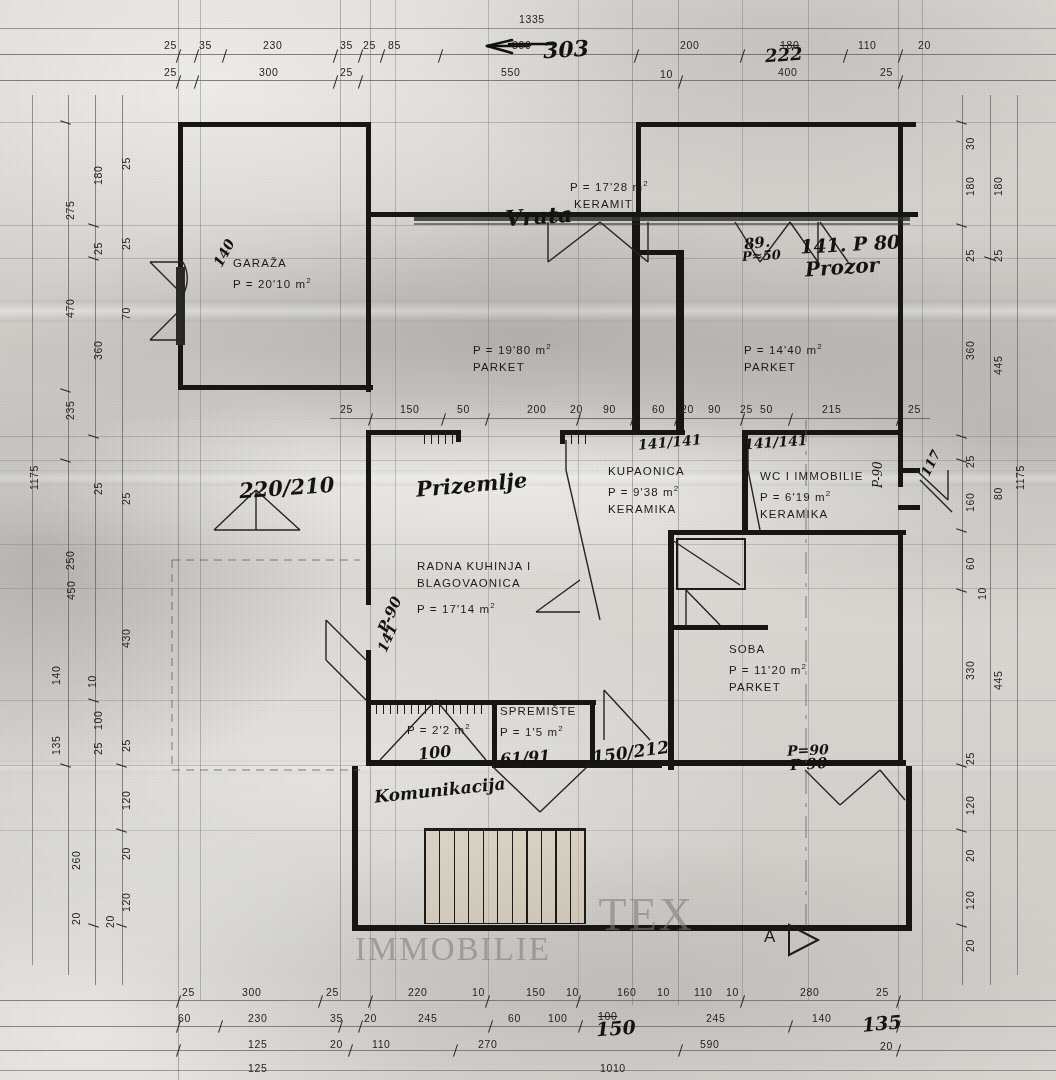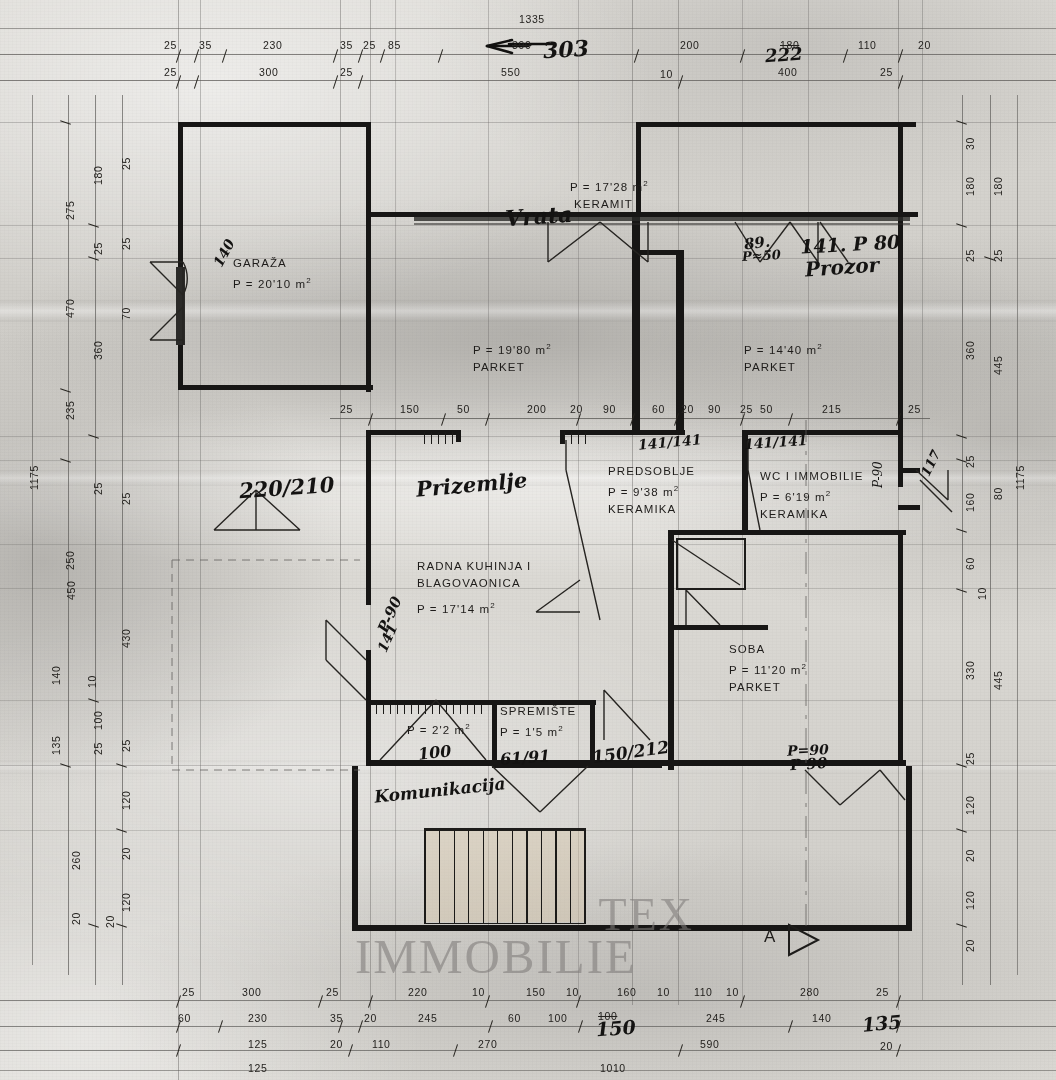--- a/index.html
+++ b/index.html
@@ -59,21 +59,21 @@
   .wall{position:absolute;background:#171615;}
   .wallthin{position:absolute;background:#2b2a28;}
   .hatch{position:absolute;
     background-image:repeating-linear-gradient(90deg,#1b1a18 0 1px,rgba(0,0,0,0) 1px 7px);}
 
   
   #watermark{position:absolute;left:355px;top:895px;width:345px;
      font-family:"Liberation Serif",serif;color:rgba(125,123,120,.58);
      letter-spacing:2px;line-height:.88;pointer-events:none;user-select:none;}
   #watermark .w1{font-size:46px;text-align:right;padding-right:6px;}
-  #watermark .w2{font-size:49px;text-align:left;}
+  #watermark .w2{font-size:33px;text-align:left;}
 
   
   .stair{position:absolute;border:1px solid #1b1a18;
      background-image:repeating-linear-gradient(90deg,#1b1a18 0 1px,rgba(0,0,0,0) 1px 14.5px);}
   .stairfill{position:absolute;background:rgba(214,198,170,.42);}
   svg.ov{position:absolute;left:0;top:0;width:1056px;height:1080px;overflow:visible;pointer-events:none;}
 </style>
 </head>
 <body>
 
@@ -252,21 +252,21 @@
     <div><span>P = 19'80 m</span><span class="sup">2</span></div>
     <div>PARKET</div>
   </div>
 
   <div class="rlabel" style="left:744px;top:338px">
     <div><span>P = 14'40 m</span><span class="sup">2</span></div>
     <div>PARKET</div>
   </div>
 
   <div class="rlabel" style="left:608px;top:463px">
-    <div>PREDSOBLJE</div>
+    <div>KUPAONICA</div>
     <div><span>P = 9'38 m</span><span class="sup">2</span></div>
     <div>KERAMIKA</div>
   </div>
 
   <div class="rlabel" style="left:760px;top:468px">
     <div>WC  I  IMMOBILIE</div>
     <div><span>P =  6'19 m</span><span class="sup">2</span></div>
     <div>KERAMIKA</div>
   </div>
 

